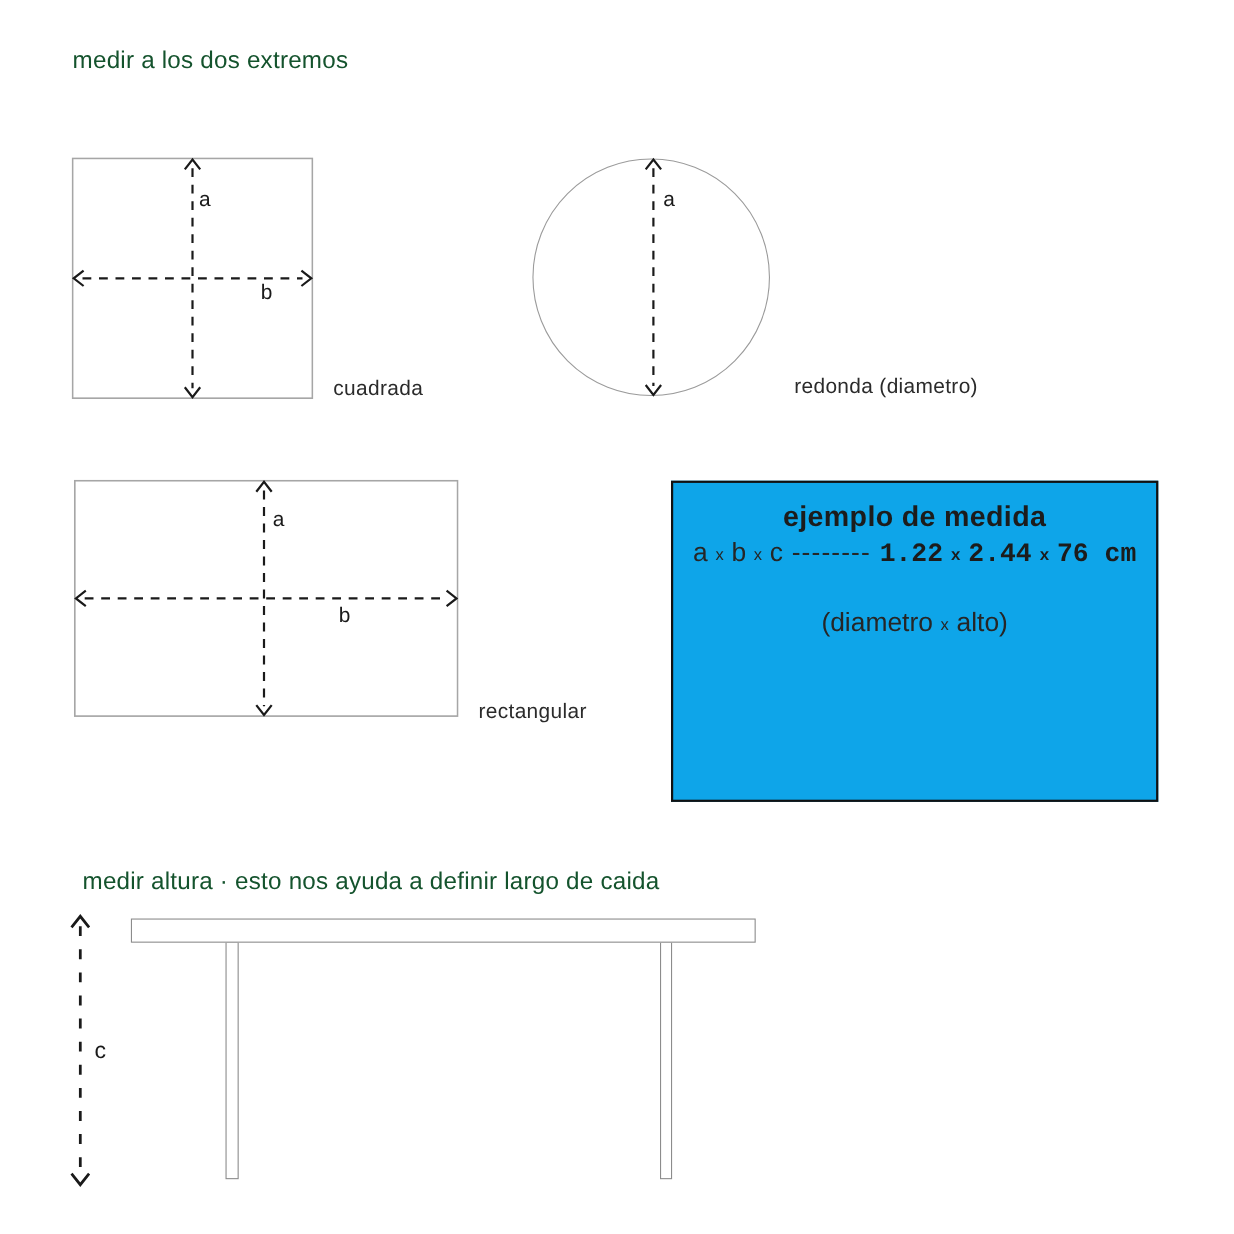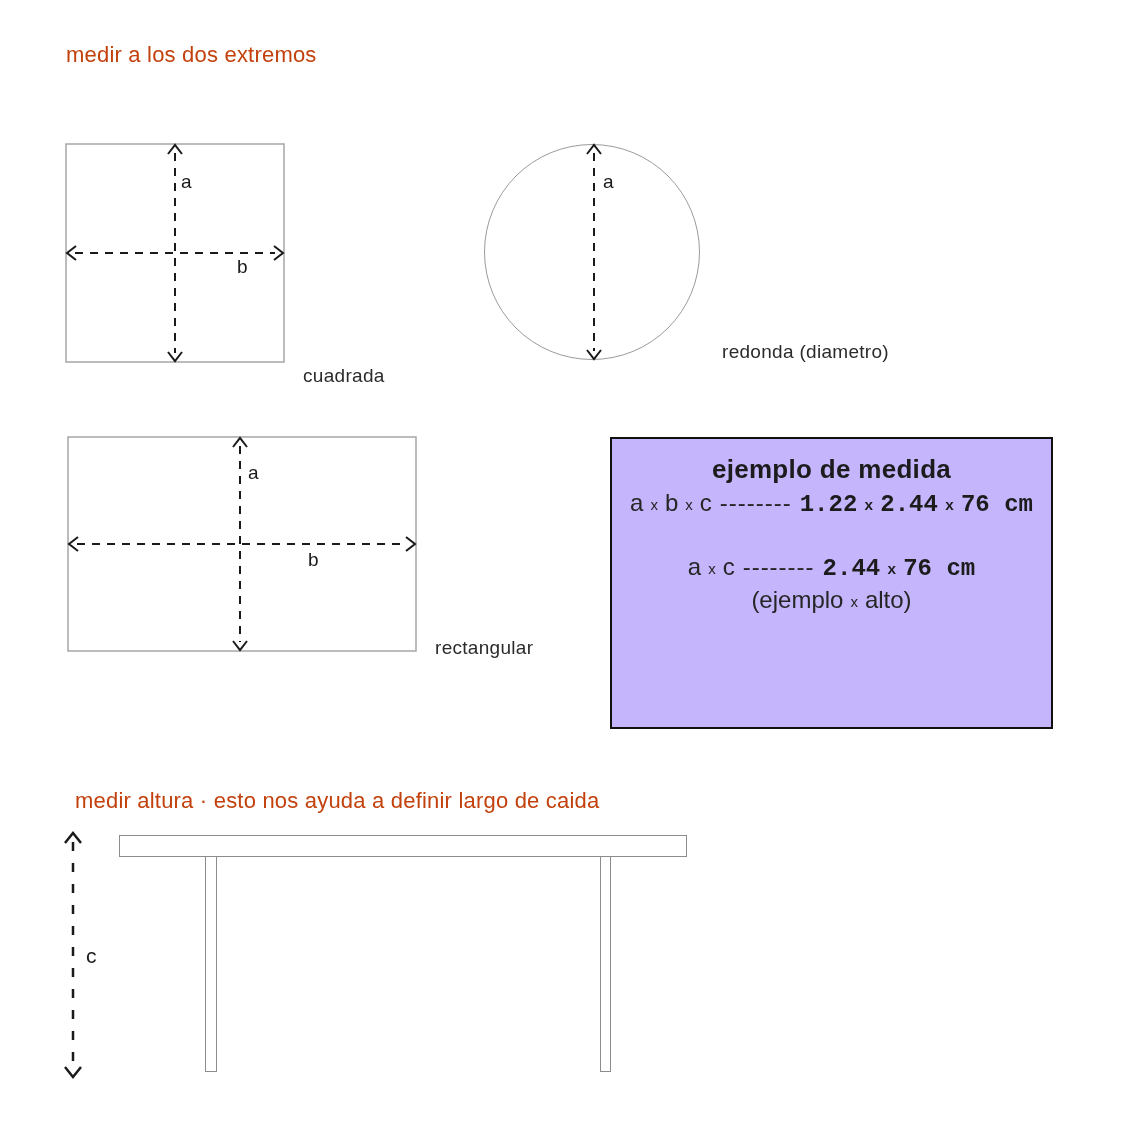--- a/index.html
+++ b/index.html
@@ -15,21 +15,21 @@
     height: 1122px;
     background: #ffffff;
     overflow: hidden;
   }
   .abs { position: absolute; }
 
   
   .heading {
     font-size: 22px;
     line-height: 28px;
-    color: #c2410c;
+    color: #14532d;
     letter-spacing: 0.2px;
   }
 
   
   .fig { position: absolute; }
   .fig svg { display: block; }
 
   .dim-label {
     position: absolute;
     font-size: 19px;
@@ -45,21 +45,21 @@
   }
 
   
   .example-box {
     position: absolute;
     left: 610px;
     top: 437px;
     width: 443px;
     height: 292px;
     border: 2px solid #111111;
-    background: #c4b5fd;
+    background: #0ea5e9;
     text-align: center;
     padding-top: 14px;
   }
   .example-box .row {
     height: 33px;
     line-height: 33px;
     font-size: 24px;
     color: #262626;
     white-space: nowrap;
   }
@@ -124,21 +124,21 @@
 
       <g stroke="#1a1a1a" stroke-width="2" fill="none">
         <line x1="10" y1="110" x2="210" y2="110" stroke-dasharray="8 7"></line>
         <polyline points="11,103 2,110 11,117"></polyline>
         <polyline points="209,103 218,110 209,117"></polyline>
       </g>
     </svg>
     <span class="dim-label" style="left:116px; top:28px;">a</span>
     <span class="dim-label" style="left:172px; top:113px;">b</span>
   </div>
-  <span class="shape-caption" style="left:303px; top:343px;margin-top:22px;">cuadrada</span>
+  <span class="shape-caption" style="left:303px; top:343px;">cuadrada</span>
 
   <div class="fig" style="left:483px; top:143px; width:218px; height:218px;">
     <svg width="218" height="218" viewBox="0 0 218 218">
       <circle cx="109" cy="109" r="107.5" fill="none" stroke="#9b9b9b" stroke-width="1"></circle>
       <g stroke="#1a1a1a" stroke-width="2" fill="none">
         <line x1="111" y1="10" x2="111" y2="208" stroke-dasharray="8 7"></line>
         <polyline points="104,11 111,2 118,11"></polyline>
         <polyline points="104,207 111,216 118,207"></polyline>
       </g>
     </svg>
@@ -170,26 +170,23 @@
 
 
     <div class="row">
       <span class="frm-part">a</span><span class="mult">x</span><span class="frm-part">b</span><span class="mult">x</span><span class="frm-part">c</span><span class="dashes">--------</span><span class="frm-part val">1.22</span><span class="mult val">x</span><span class="frm-part val">2.44</span><span class="mult val">x</span><span class="frm-part val">76 cm</span>
     </div>
 
 
     <div class="row spacer-row"></div>
 
 
+
     <div class="row">
-      <span class="frm-part">a</span><span class="mult">x</span><span class="frm-part">c</span><span class="dashes">--------</span><span class="frm-part val">2.44</span><span class="mult val">x</span><span class="frm-part val">76 cm</span>
-    </div>
-
-    <div class="row">
-      <span class="frm-part">(ejemplo</span><span class="mult">x</span><span class="frm-part">alto)</span>
+      <span class="frm-part">(diametro</span><span class="mult">x</span><span class="frm-part">alto)</span>
     </div>
   </div>
 
   <div class="abs heading" style="left:75px; top:787px;">medir altura · esto nos ayuda a definir largo de caida</div>
 
   <div>
     <div class="tabletop"></div>
     <div class="table-leg leg-left"></div>
     <div class="table-leg leg-right"></div>
 

